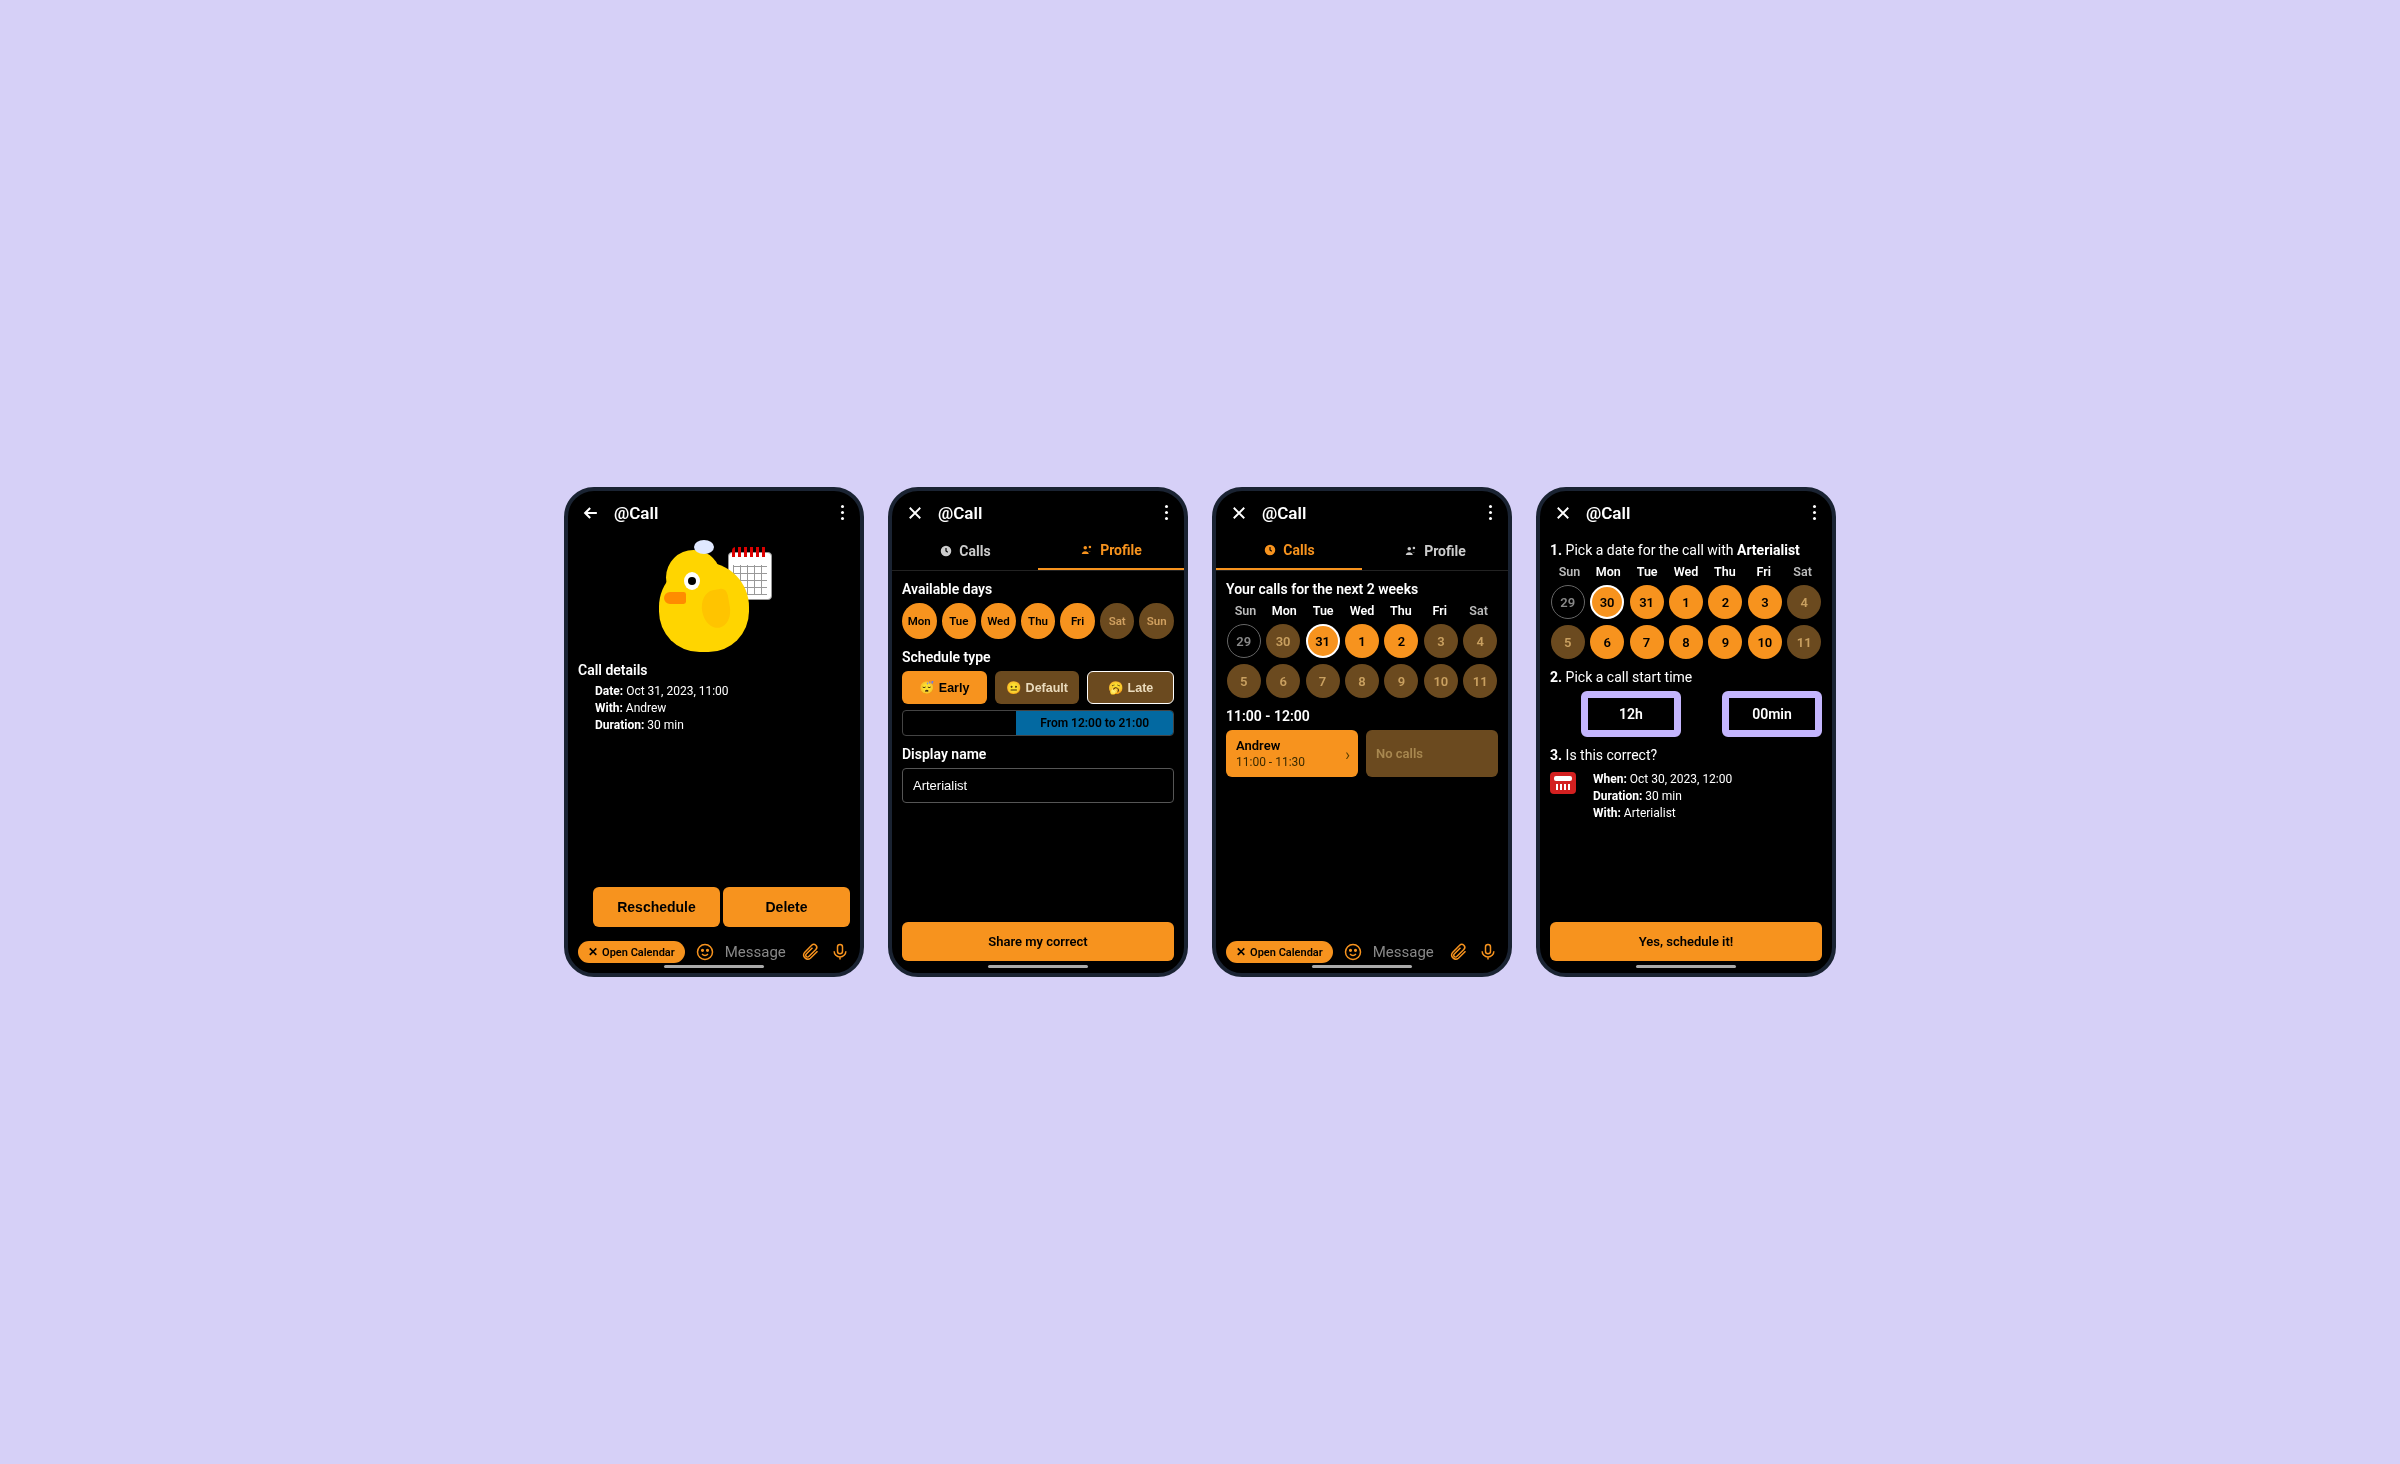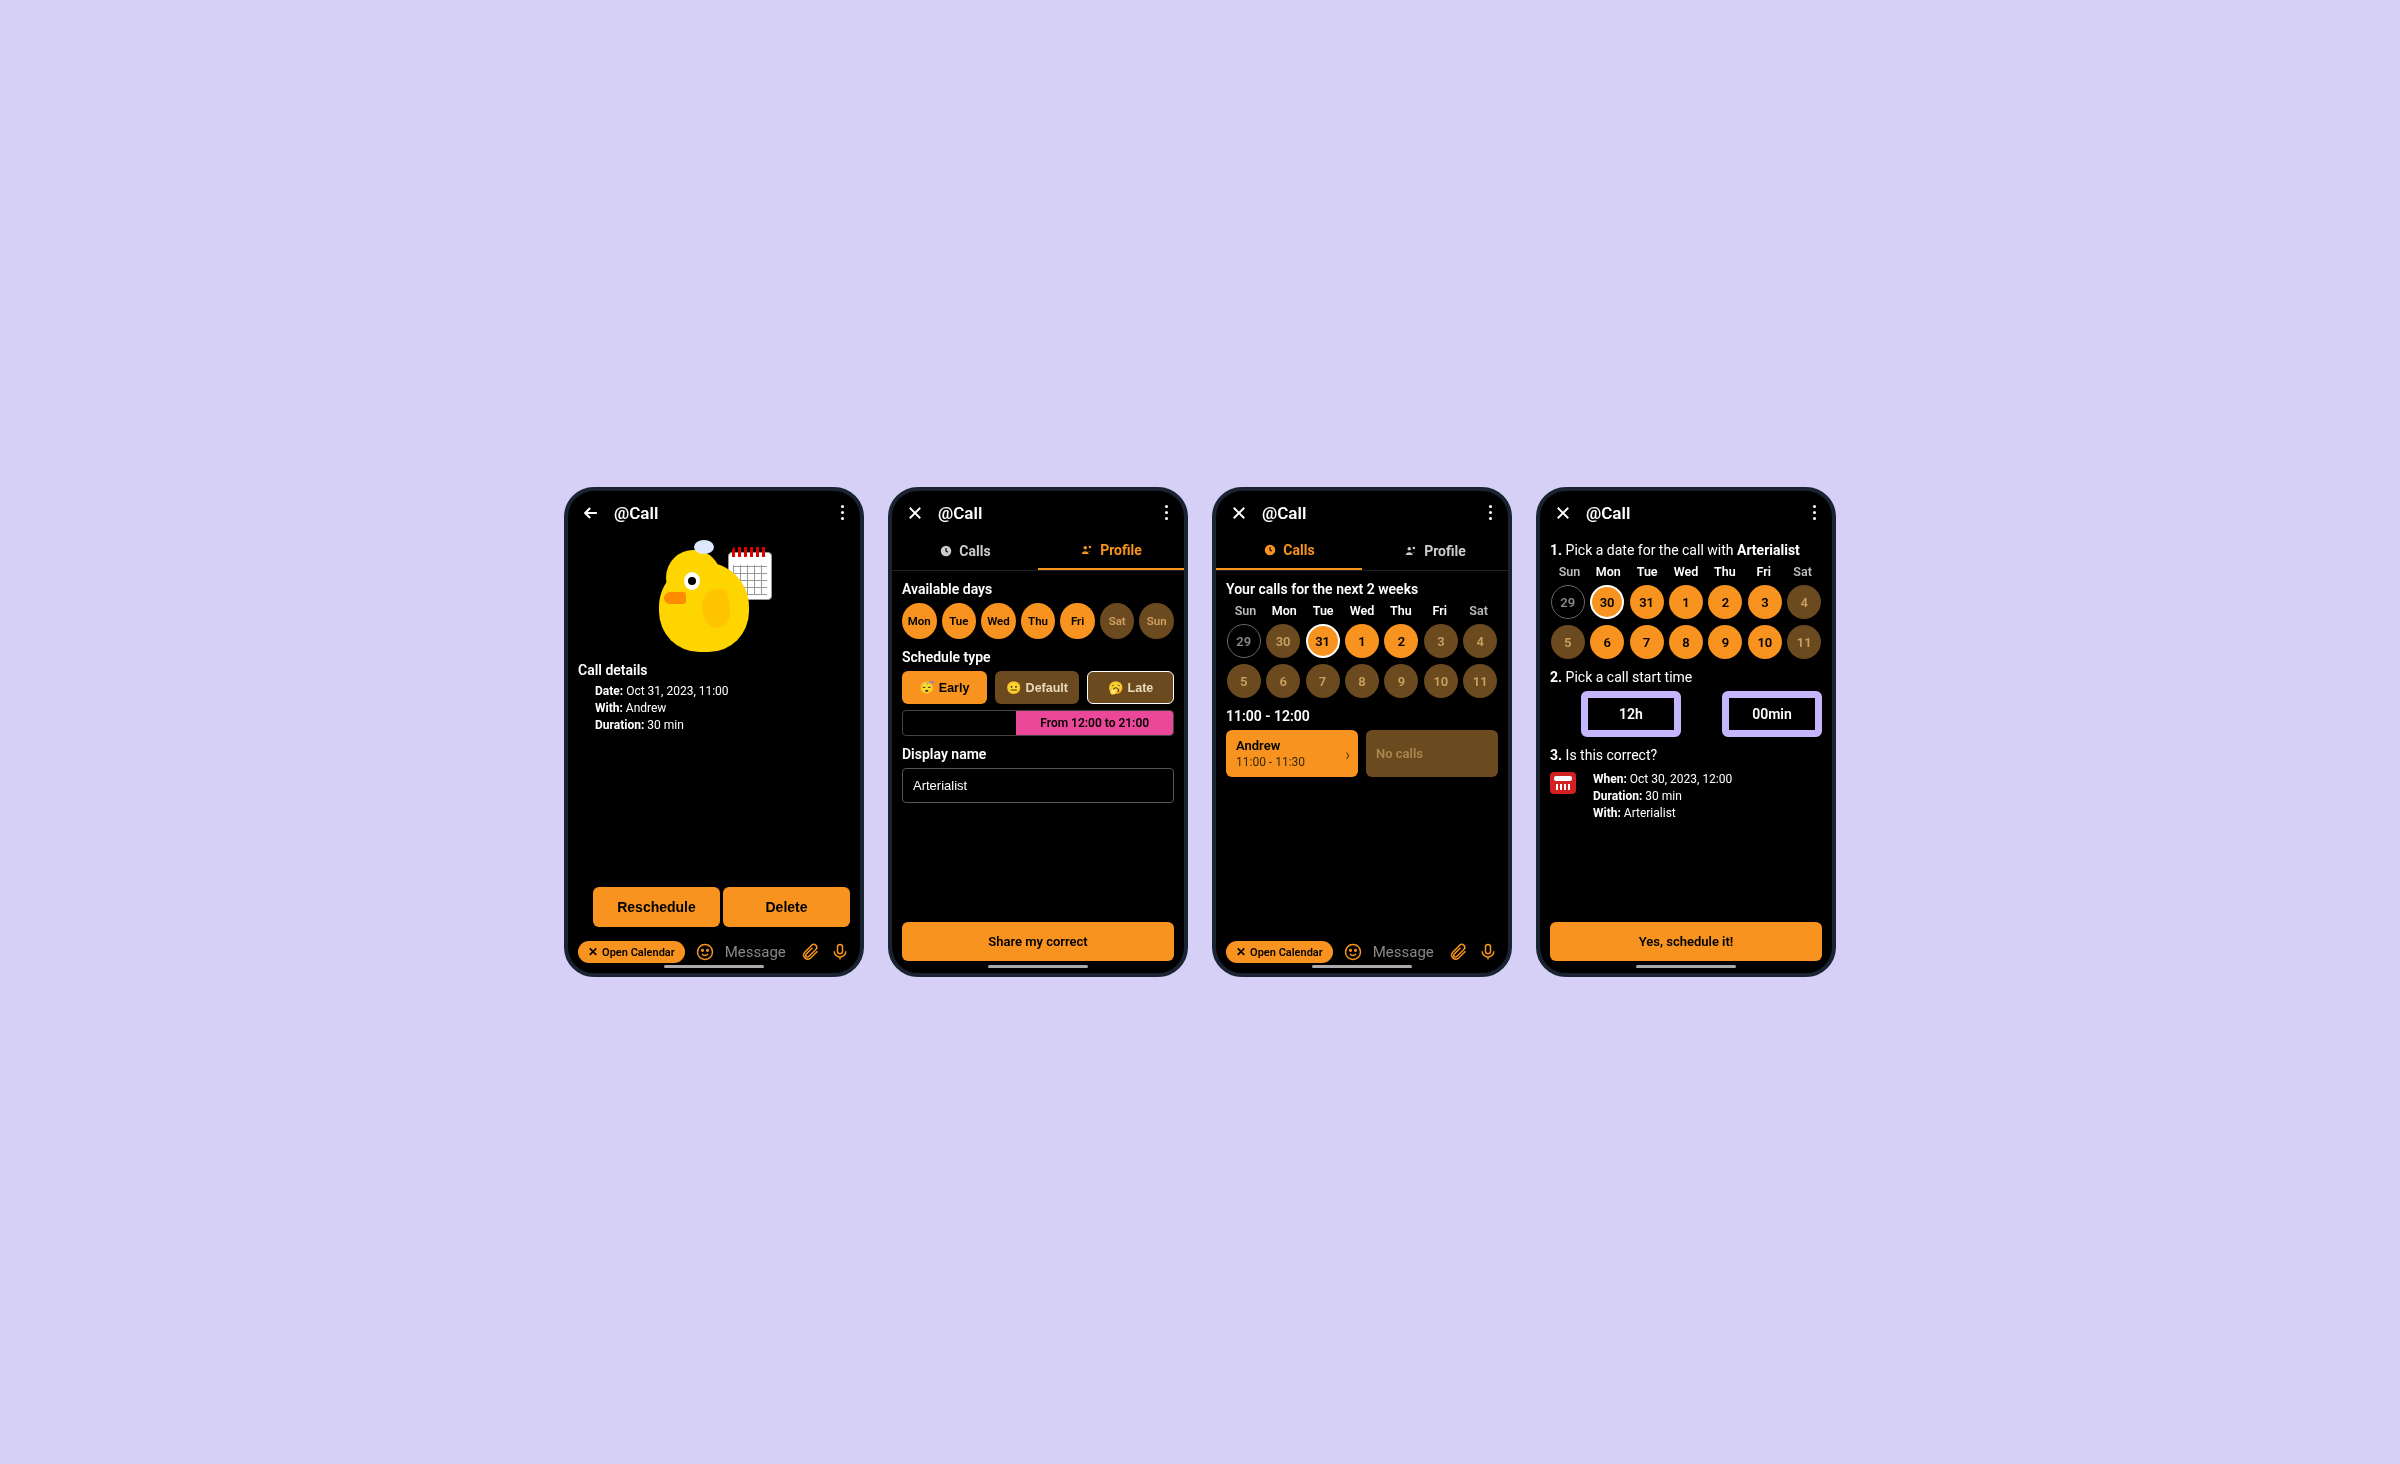--- a/index.html
+++ b/index.html
@@ -280,21 +280,21 @@
     position: relative;
     margin: 6px 0 10px;
     overflow: hidden;
   }
   .bar-fill {
     position: absolute;
     left: 42%;
     right: 0;
     top: 0;
     bottom: 0;
-    background: #ec4899;
+    background: #0369a1;
     display: flex;
     align-items: center;
     justify-content: center;
     font-size: 12px;
     font-weight: 600;
     color: #000;
   }
   .text-field {
     width: 100%;
     background: transparent;

